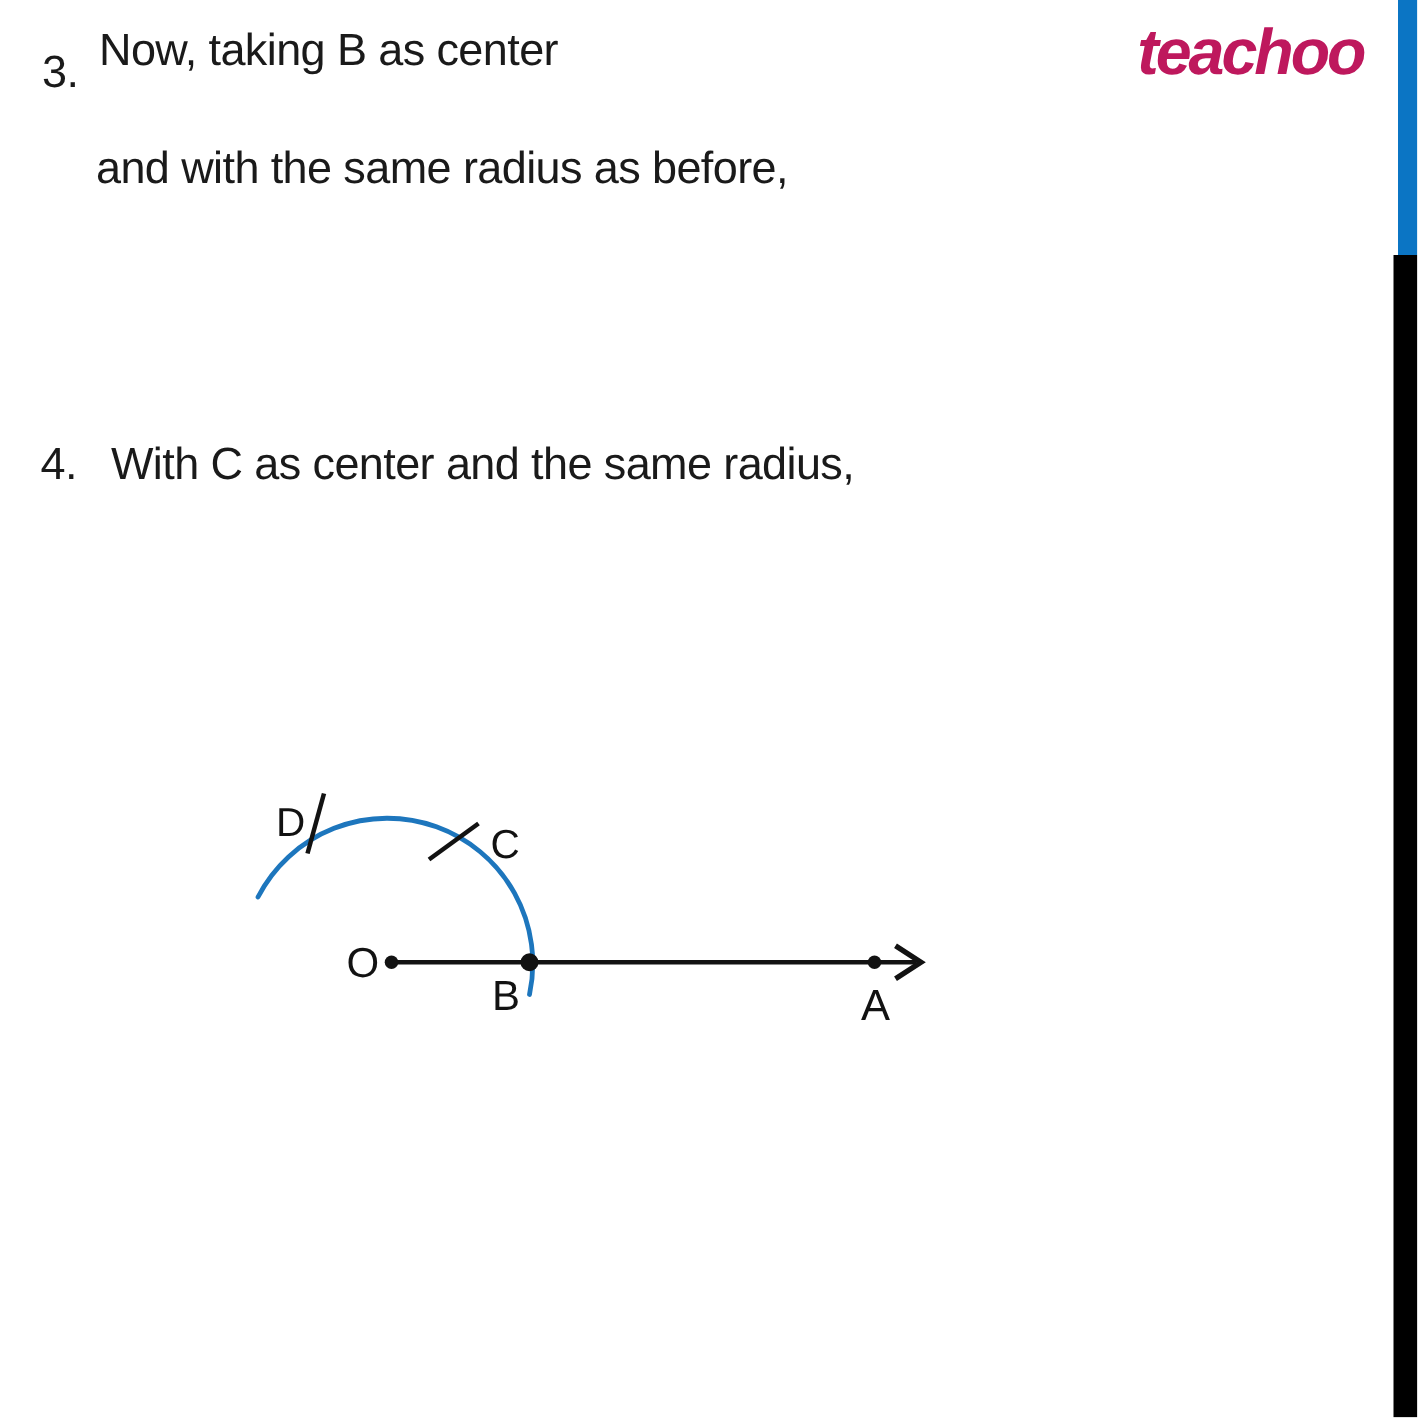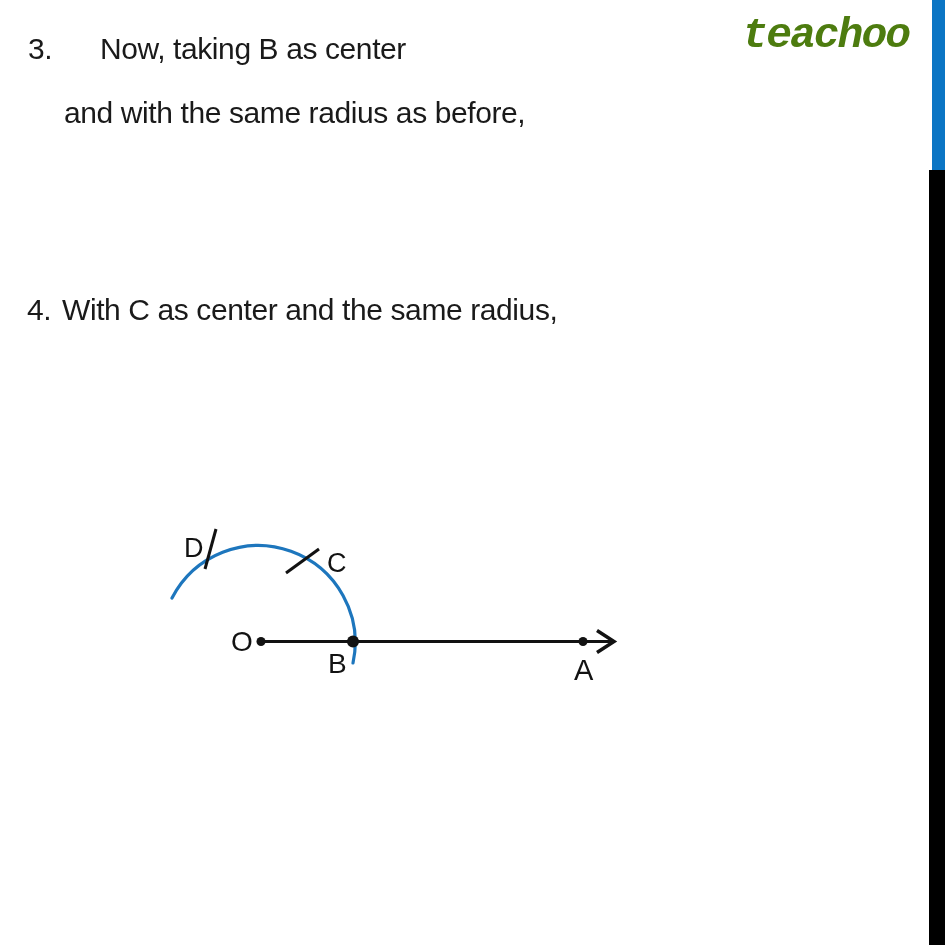--- a/index.html
+++ b/index.html
@@ -8,26 +8,26 @@
     width: 945px;
     height: 945px;
     background: #ffffff;
     overflow: hidden;
     font-family: "Liberation Sans", sans-serif;
   }
   .logo {
     position: absolute;
     top: 14px;
     right: 36px;
-    font-family: Liberation Mono, monospace;
+    font-family: Liberation Sans, sans-serif;
     font-style: italic;
     font-weight: bold;
     font-size: 43px;
     letter-spacing: -2px;
-    color: #4d7c0f;
+    color: #be185d;
     line-height: 1;
   }
   .accent-bar { position: absolute; }
   .accent-blue  { left: 932px; top: 0px;   width: 13px; height: 170px; }
   .accent-black { left: 929px; top: 170px; width: 16px; height: 775px; }
   .txt {
     position: absolute;
     font-size: 30px;
     letter-spacing: -0.4px;
     color: #1a1a1a;
@@ -50,25 +50,25 @@
 <body>
 
 <div class="slide">
 
   <div class="logo">teachoo</div>
 
   <div class="accent-bar accent-blue" style="background-color: rgb(11, 117, 196);"></div>
   <div class="accent-bar accent-black" style="background-color: rgb(0, 0, 0);"></div>
 
   <div class="txt" style="left:28px; top:32px;">3.</div>
-  <div class="txt" style="left:66px; top:32px;margin-left:34px;">Now, taking B as center</div>
+  <div class="txt" style="left:66px; top:17px;">Now, taking B as center</div>
   <div class="txt" style="left:64px; top:96px;text-align:center;">and with the same radius as before,</div>
 
   <div class="txt" style="left:27px; top:293px;">4.</div>
-  <div class="txt" style="left:62px; top:293px;">With C as center and the same radius,</div>
+  <div class="txt" style="left:74px; top:293px;">With C as center and the same radius,</div>
 
   <svg class="diagram-svg" viewBox="0 0 945 945">
 
     <path d="M 353 663 A 97 97 0 0 0 172 598" stroke-width="3.2" stroke-linecap="round" fill="none" stroke="#1d76bd"></path>
 
     <line x1="261" y1="641.5" x2="611" y2="641.5" class="stroke-black" stroke-width="3"></line>
     <polyline points="597,630.5 614,641.5 597,652.5" class="stroke-black" stroke-width="3.5"></polyline>
 
     <circle cx="261" cy="641.5" r="4.5" class="dot"></circle>
     <circle cx="353" cy="641.5" r="6" class="dot"></circle>

